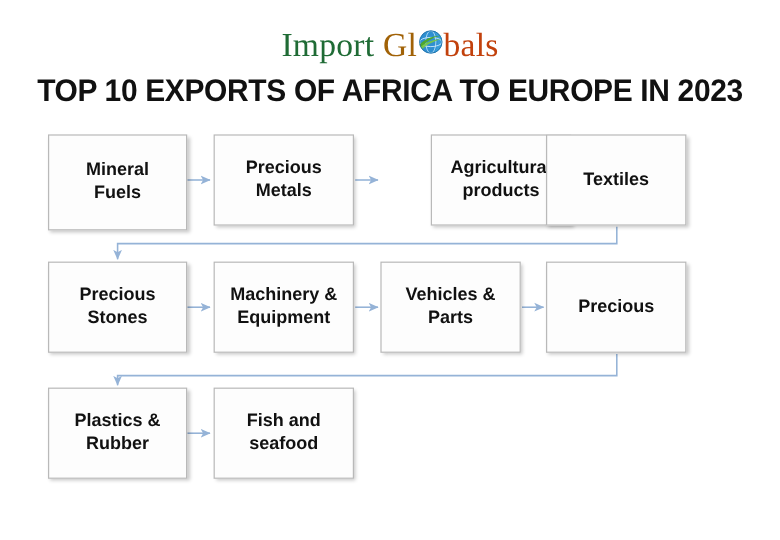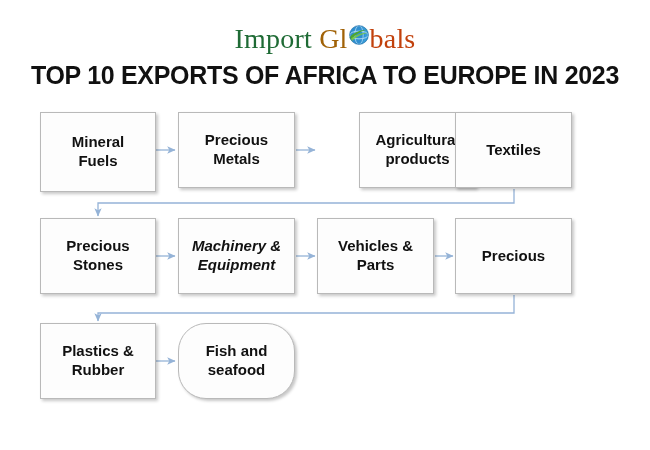--- a/index.html
+++ b/index.html
@@ -152,34 +152,34 @@
 products</span>
   </div>
   <div class="node" style="left:455px;top:112px;width:117px;height:76px;">
     <span class="node-label">Textiles</span>
   </div>
 
   <div class="node" style="left:40px;top:218px;width:116px;height:76px;">
     <span class="node-label">Precious
 Stones</span>
   </div>
-  <div class="node" style="left:178px;top:218px;width:117px;height:76px;font-style:italic;">
+  <div class="node" style="left:178px;top:218px;width:117px;height:76px;">
     <span class="node-label">Machinery &amp;
 Equipment</span>
   </div>
   <div class="node" style="left:317px;top:218px;width:117px;height:76px;">
     <span class="node-label">Vehicles &amp;
 Parts</span>
   </div>
   <div class="node" style="left:455px;top:218px;width:117px;height:76px;">
     <span class="node-label">Precious</span>
   </div>
 
   <div class="node" style="left:40px;top:323px;width:116px;height:76px;">
     <span class="node-label">Plastics &amp;
 Rubber</span>
   </div>
-  <div class="node" style="left:178px;top:323px;width:117px;height:76px;border-radius:28px;">
+  <div class="node" style="left:178px;top:323px;width:117px;height:76px;">
     <span class="node-label">Fish and
 seafood</span>
   </div>
 
 </div>
 
 </body></html>

